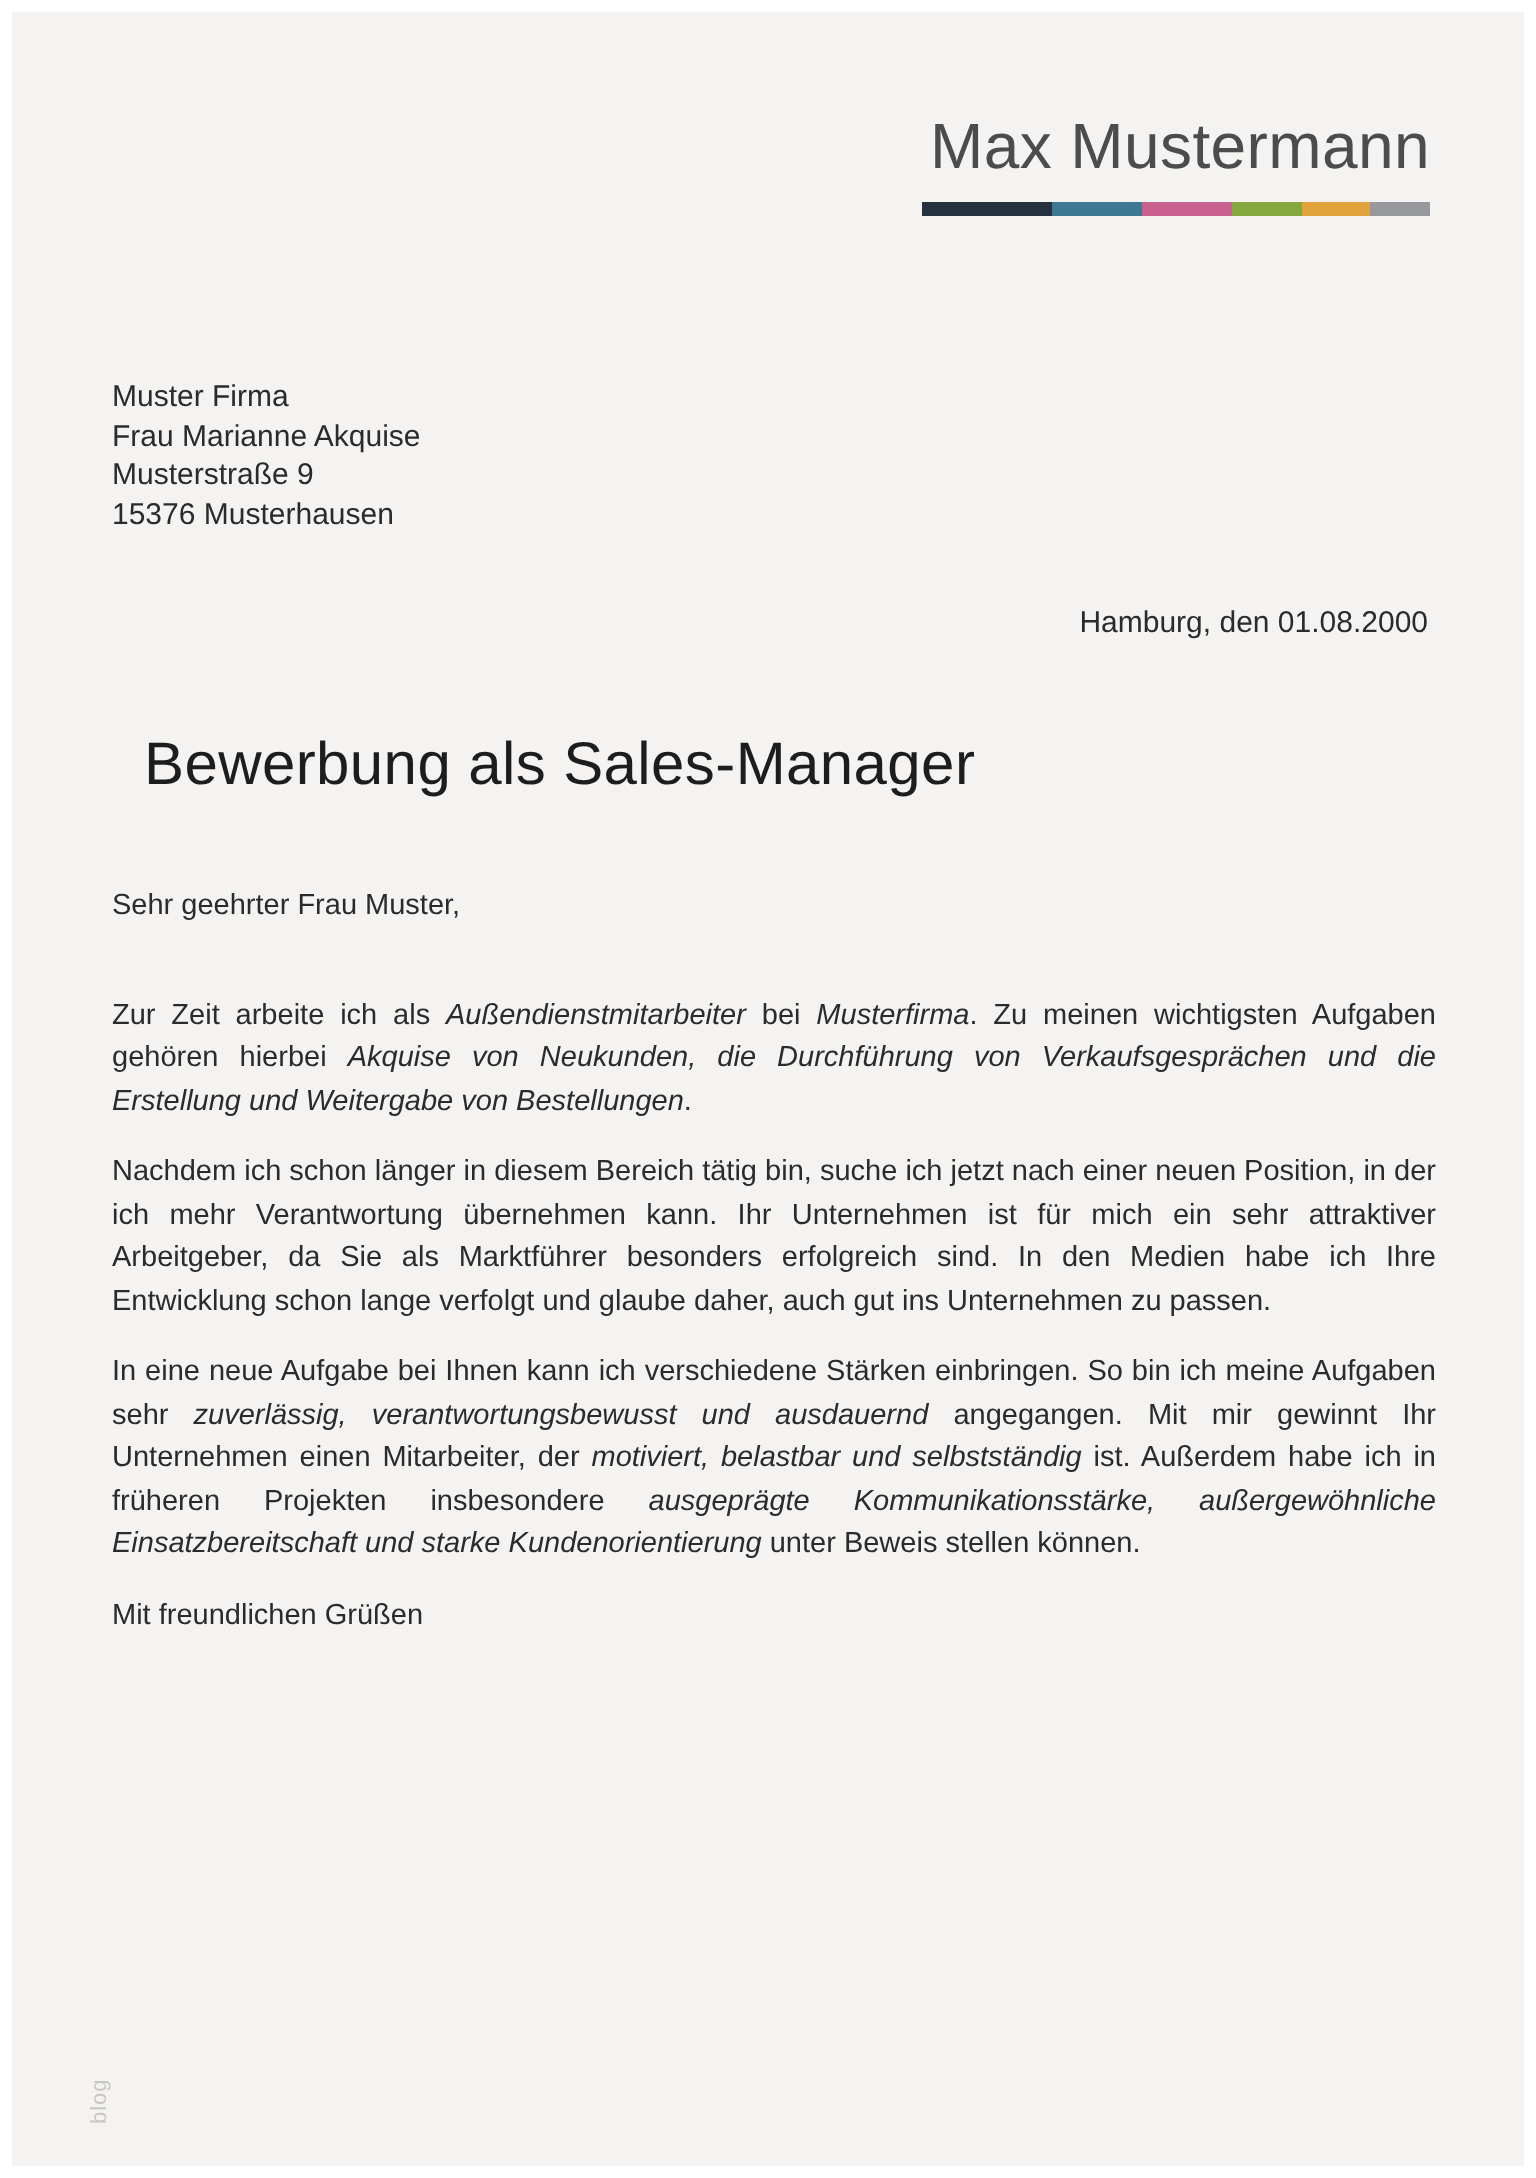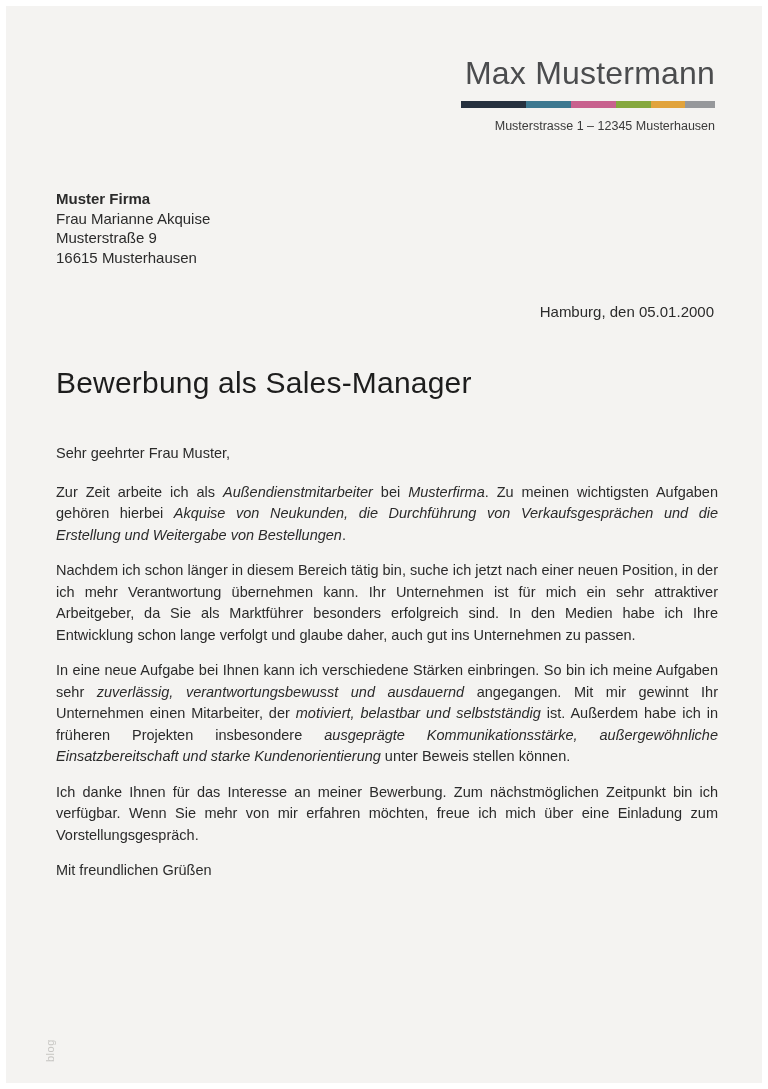--- a/index.html
+++ b/index.html
@@ -45,53 +45,53 @@
   }
   
   .recipient {
     position: absolute;
     top: 183px;
     left: 50px;
     font-size: 15px;
     line-height: 19.5px;
     color: #2b2b2b;
   }
-  .recipient .company { font-weight: bold; }
+  .recipient .company { font-weight: normal; }
   
   .dateline {
     position: absolute;
     top: 297px;
     right: 48px;
     font-size: 15px;
     color: #2b2b2b;
   }
   
   .subject {
     position: absolute;
     top: 360px;
-    left: 50px;
+    left: 66px;
     font-size: 30px;
     font-weight: 400;
     color: #1d1d1d;
     letter-spacing: 0.2px;
     text-align: center;
   }
   
   .letter-body {
     position: absolute;
     top: 437px;
     left: 50px;
     width: 662px;
     font-size: 14.5px;
     line-height: 21.5px;
     color: #2b2b2b;
   }
   .letter-body p { margin-bottom: 14px; text-align: justify; }
   .letter-body p.salutation, .letter-body p.closing { text-align: left; }
-  .letter-body p.salutation { margin-bottom: 17px; }
+  .letter-body p.salutation { margin-bottom: 33px; }
   .letter-body p.closing { margin-top: 3px; margin-bottom: 16px; }
   
   .watermark {
     position: absolute;
     left: 38px;
     top: 1056px;
     transform: rotate(-90deg);
     transform-origin: left top;
     font-size: 11px;
     color: #c7c6c3;
@@ -106,38 +106,36 @@
   <div class="header">
     <div class="name">Max Mustermann</div>
     <div class="color-bar">
         <div style="background: rgb(38, 49, 63); flex: 64 0 0px;"></div>
         <div style="background: rgb(61, 120, 144); flex: 45 0 0px;"></div>
         <div style="background: rgb(200, 97, 142); flex: 45 0 0px;"></div>
         <div style="background: rgb(133, 168, 62); flex: 34 0 0px;"></div>
         <div style="background: rgb(225, 163, 60); flex: 34 0 0px;"></div>
         <div style="background: rgb(150, 152, 155); flex: 30 0 0px;"></div>
       </div>
-    <div class="address">Musterstrasse 1 – 12345 Musterhausen</div>
   </div>
 
   <div class="recipient">
     <div class="company">Muster Firma</div>
     <div>Frau Marianne Akquise</div>
     <div>Musterstraße 9</div>
-    <div>16615 Musterhausen</div>
+    <div>15376 Musterhausen</div>
   </div>
 
-  <div class="dateline">Hamburg, den 05.01.2000</div>
+  <div class="dateline">Hamburg, den 01.08.2000</div>
 
   <h1 class="subject">Bewerbung als Sales-Manager</h1>
 
   <div class="letter-body">
     <p class="salutation">Sehr geehrter Frau Muster,</p>
     <p><span>Zur Zeit arbeite ich als </span><span style="font-style: italic;">Außendienstmitarbeiter</span><span> bei </span><span style="font-style: italic;">Musterfirma</span><span>. Zu meinen wichtigsten Aufgaben gehören hierbei </span><span style="font-style: italic;">Akquise von Neukunden, die Durchführung von Verkaufsgesprächen und die Erstellung und Weitergabe von Bestellungen</span><span>.</span></p>
     <p><span>Nachdem ich schon länger in diesem Bereich tätig bin, suche ich jetzt nach einer neuen Position, in der ich mehr Verantwortung übernehmen kann. Ihr Unternehmen ist für mich ein sehr attraktiver Arbeitgeber, da Sie als Marktführer besonders erfolgreich sind. In den Medien habe ich Ihre Entwicklung schon lange verfolgt und glaube daher, auch gut ins Unternehmen zu passen.</span></p>
     <p><span>In eine neue Aufgabe bei Ihnen kann ich verschiedene Stärken einbringen. So bin ich meine Aufgaben sehr </span><span style="font-style: italic;">zuverlässig, verantwortungsbewusst und ausdauernd</span><span> angegangen. Mit mir gewinnt Ihr Unternehmen einen Mitarbeiter, der </span><span style="font-style: italic;">motiviert, belastbar und selbstständig</span><span> ist. Außerdem habe ich in früheren Projekten insbesondere </span><span style="font-style: italic;">ausgeprägte Kommunikationsstärke, außergewöhnliche Einsatzbereitschaft und starke Kundenorientierung</span><span> unter Beweis stellen können.</span></p>
-    <p><span>Ich danke Ihnen für das Interesse an meiner Bewerbung. Zum nächstmöglichen Zeitpunkt bin ich verfügbar. Wenn Sie mehr von mir erfahren möchten, freue ich mich über eine Einladung zum Vorstellungsgespräch.</span></p>
     <p class="closing">Mit freundlichen Grüßen</p>
   </div>
 
   <div class="watermark">blog</div>
 
 </div>
 
 </body></html>

